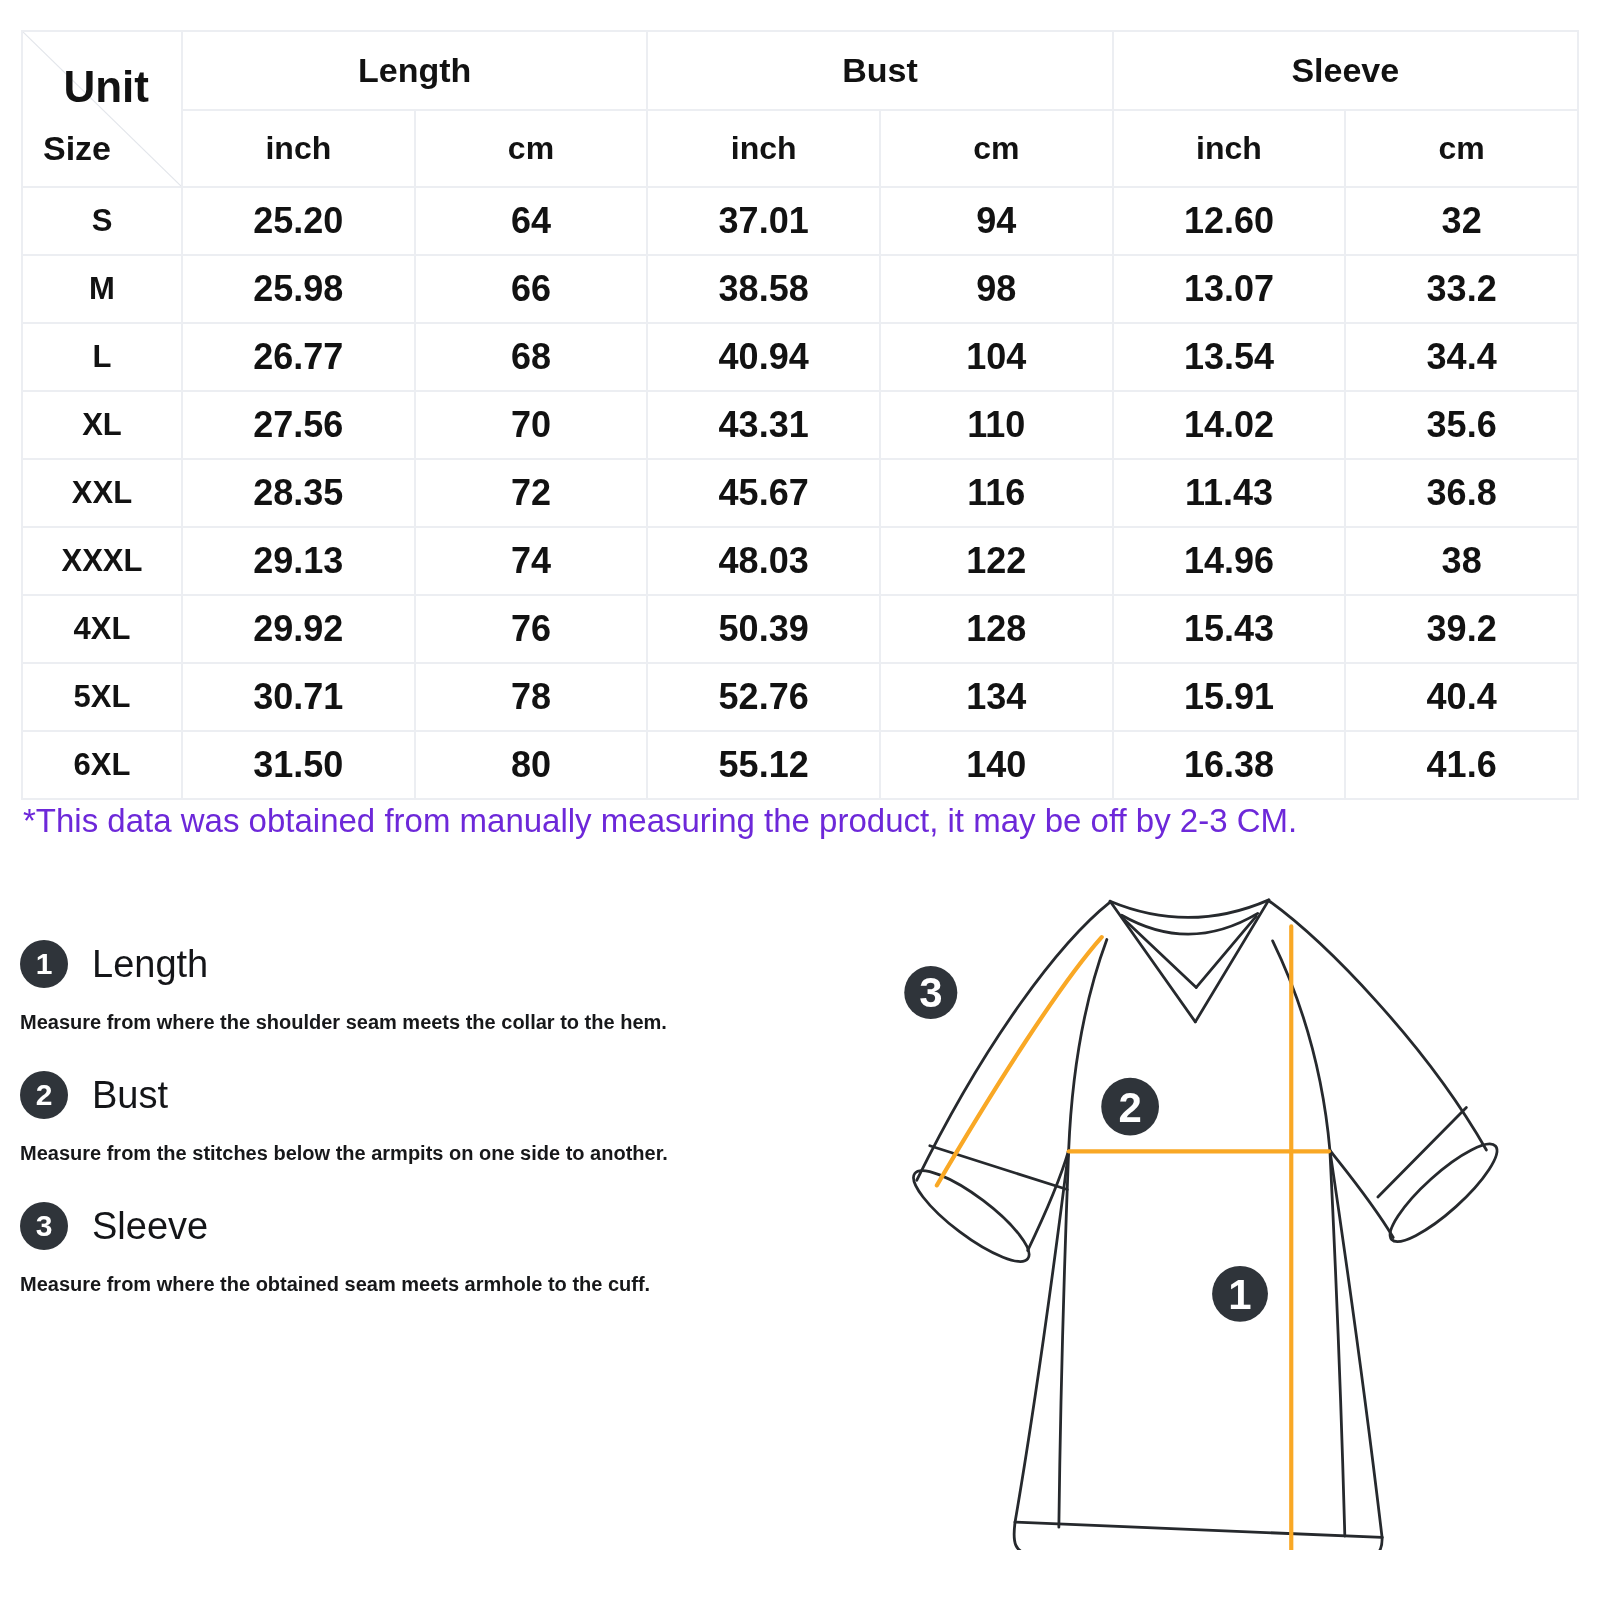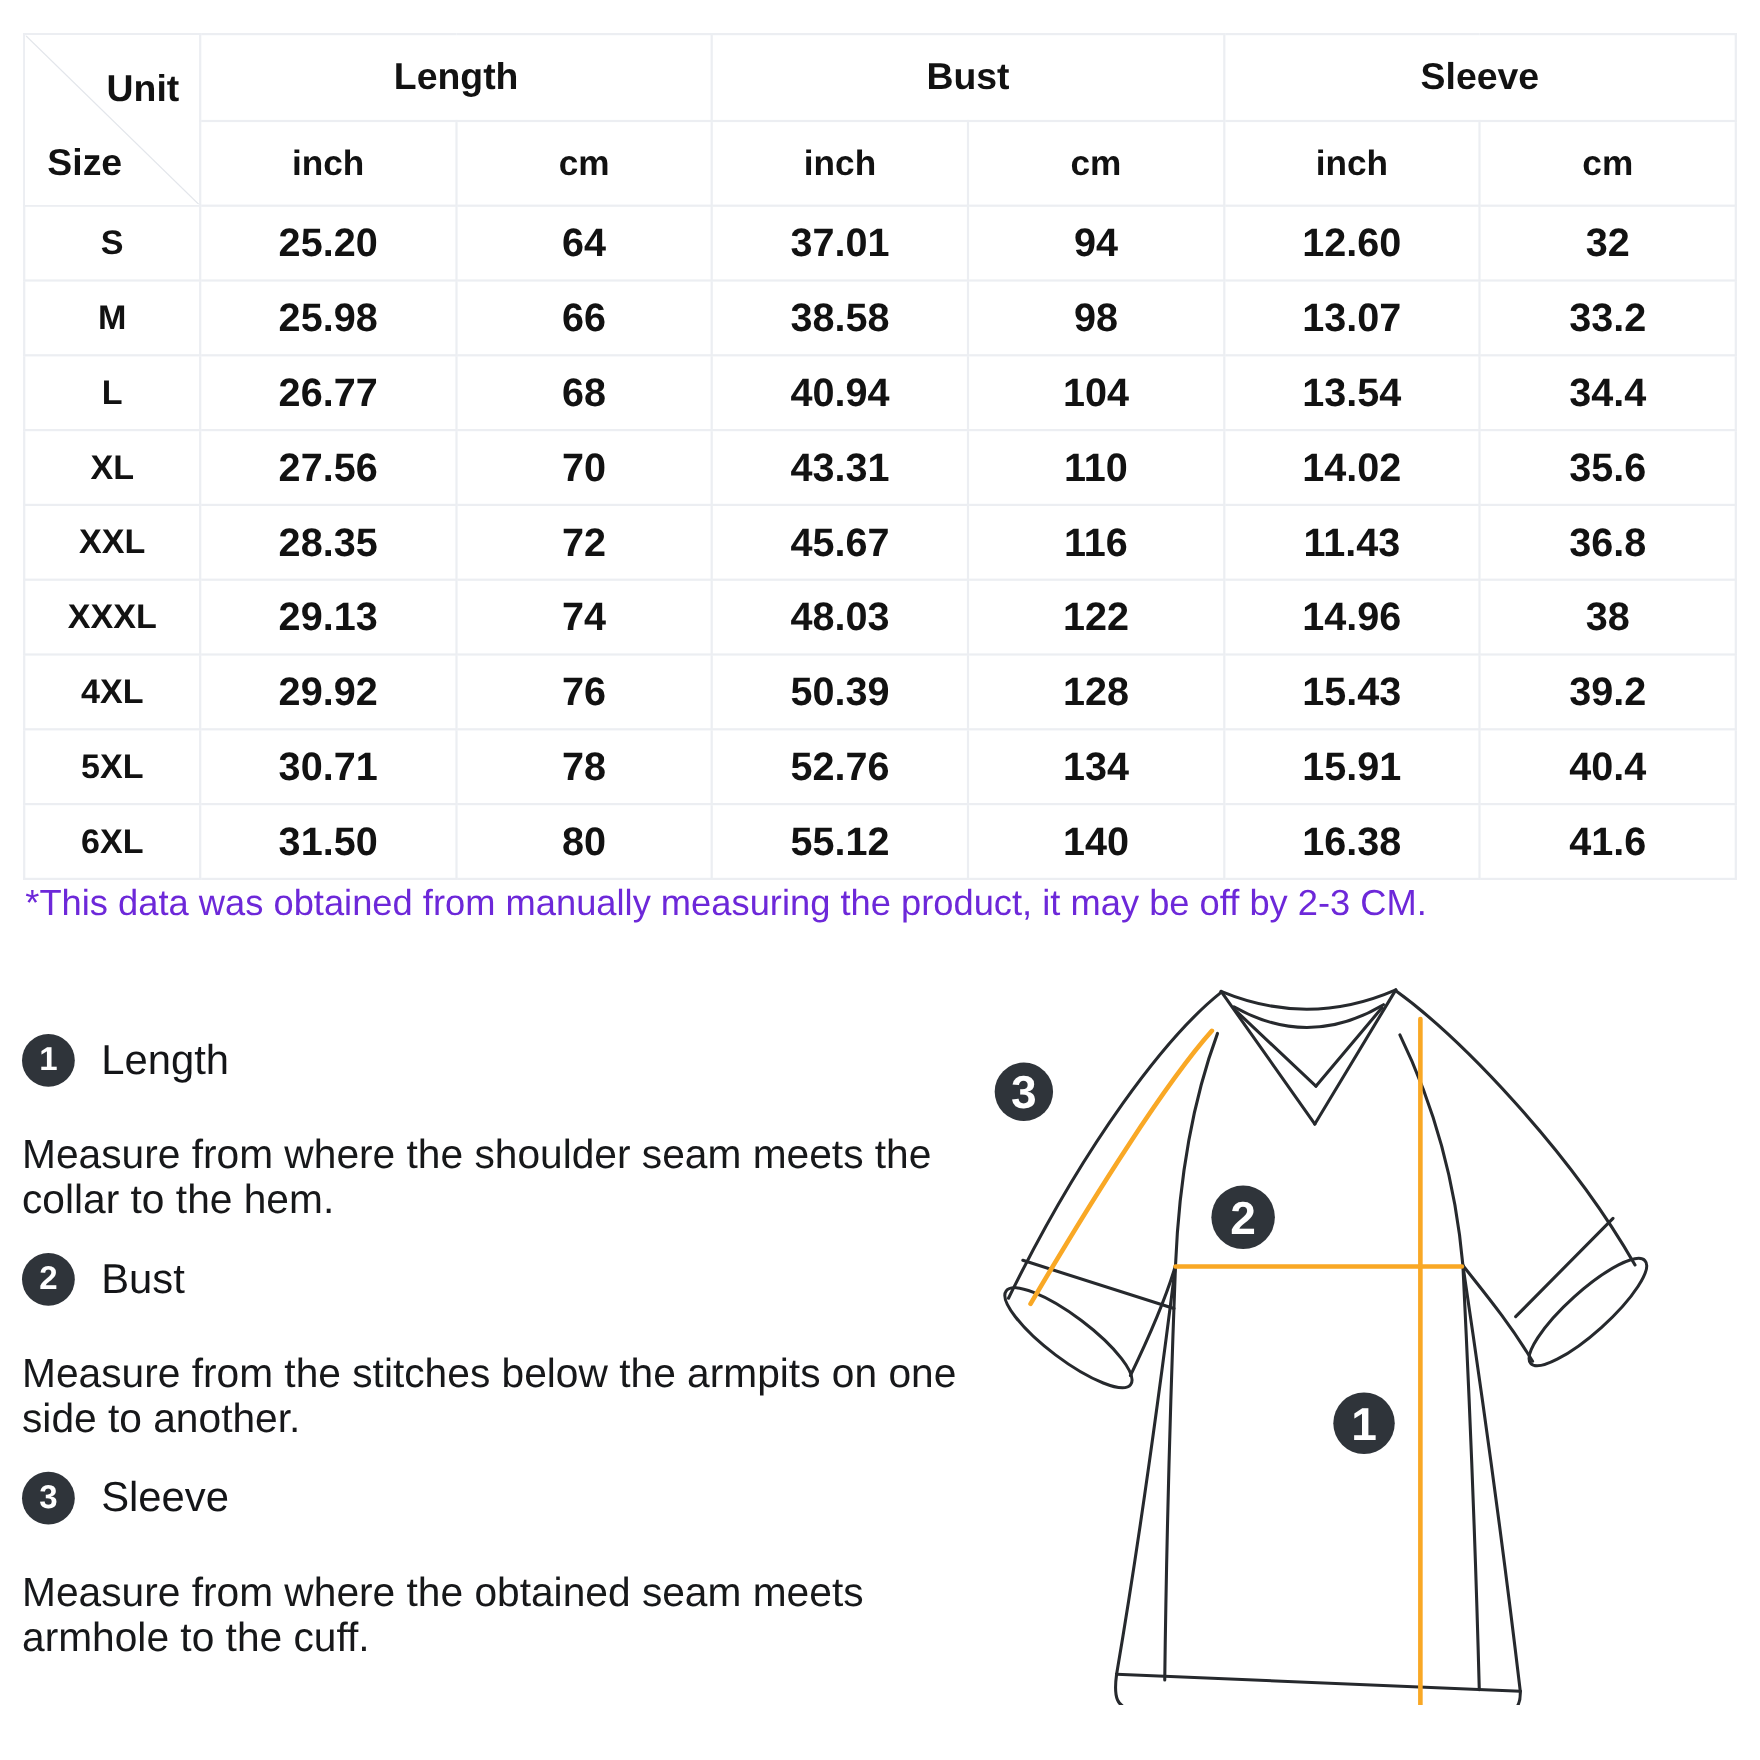--- a/index.html
+++ b/index.html
@@ -19,21 +19,21 @@
   }
   tr.hrow1{height:79px;}
   tr.hrow2{height:77px;padding-left:12px;}
   tbody tr.drow{height:68px;}
   .group-label{font-size:34px;}
   .sub-label{font-size:32px;}
   .size-label{font-size:31px;}
   .value-cell{font-size:36px;}
   th.corner-cell{position:relative;overflow:hidden;}
   .corner-svg{position:absolute;left:0;top:0;width:100%;height:100%;}
-  .corner-unit{position:absolute;top:30px;right:18px;font-size:34px;}
+  .corner-unit{position:absolute;top:30px;right:32px;font-size:44px;}
   .corner-size{position:absolute;bottom:18px;left:20px;font-size:34px;}
 
   
   .footnote{
     position:absolute;left:23px;top:804px;width:1500px;
     font-size:33px;line-height:34px;color:#6d28d9;font-weight:400;
   }
 
   
   .howto{position:absolute;left:20px;top:884px;width:856px;}
@@ -44,21 +44,21 @@
   .item-head{display:flex;align-items:center;gap:24px;margin:0;}
   .item-head.first{margin-top:56px;}
   .item-head.rest{margin-top:28px;}
   .num-badge{
     width:48px;height:48px;border-radius:50%;background:#2f343a;color:#ffffff;
     display:flex;align-items:center;justify-content:center;
     font-size:30px;font-weight:600;flex:0 0 auto;
   }
   .item-label{font-size:38px;font-weight:400;color:#141518;}
   .item-desc{
-    margin:41px 0 0 0;font-size:37px;line-height:41px;font-weight:400;color:#17181a;
+    margin:14px 0 0 0;font-size:20px;line-height:41px;font-weight:700;color:#17181a;
   }
 
   
   .diagram{position:absolute;left:860px;top:830px;width:720px;height:720px;}
 </style>
 </head>
 <body>
 
 <table class="size-chart">
   <colgroup>

